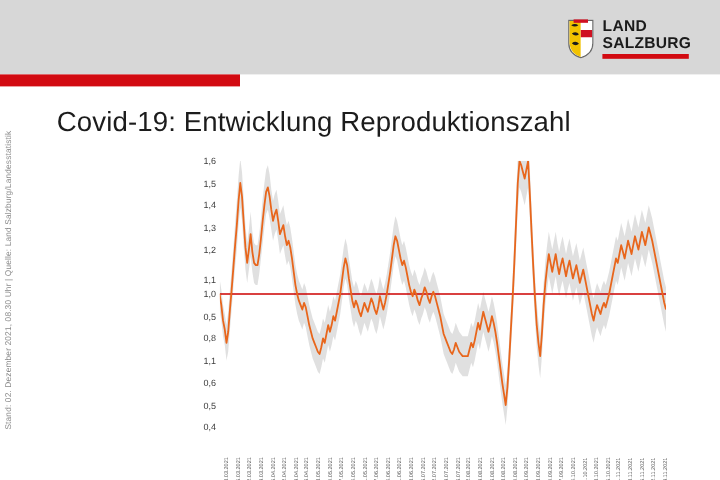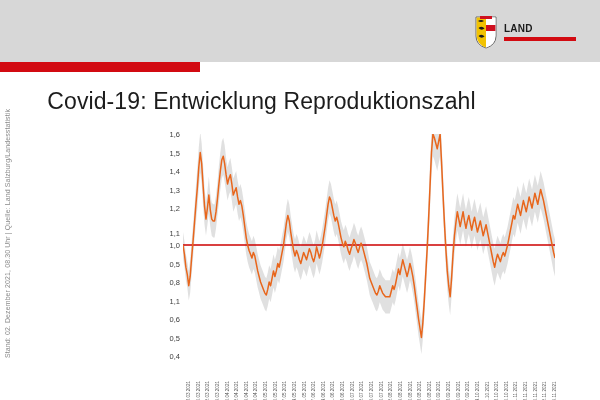--- a/index.html
+++ b/index.html
@@ -15,21 +15,21 @@
     position:absolute;left:0;top:62px;width:200px;height:10px;background:#d20a11;
   }
   .logo{
     position:absolute;right:24px;top:12px;height:40px;
     display:flex;align-items:center;gap:7px;
   }
   .crest{width:22px;height:33px;position:relative;flex:0 0 auto;}
   .logo-text{display:flex;flex-direction:column;line-height:1;}
   .logo-text .l1,.logo-text .l2{
     font-family:"Liberation Sans",sans-serif;font-weight:700;
-    font-size:10px;letter-spacing:.2px;color:#1b1b1b;
+    font-size:13px;letter-spacing:.2px;color:#1b1b1b;
   }
   .logo-text .l2{margin-top:1px;}
   .logo-underline{margin-top:3px;width:72px;height:4px;background:#d20a11;}
   
   .side-credit{
     position:absolute;left:4px;top:128px;
     transform-origin:left top;transform:rotate(-90deg) translateX(-230px);
     white-space:nowrap;font-size:7px;color:#8a8a8a;letter-spacing:.1px;
   }
   
@@ -67,20 +67,21 @@
       <path d="M11 1.6 H20.4 V20 Q19.8 28.5 11 31.4 Z" fill="#ffffff"></path>
       <path d="M11 9 H20.4 V15 H11 Z" fill="#cf1020"></path>
       <path d="M3 5 q3 -2 6 0 q-3 2 -6 0 Z" fill="#1b1b1b"></path>
       <path d="M3.5 12 q3.5 -2.5 6 0.5 q-3 2.5 -6 -0.5 Z" fill="#1b1b1b"></path>
       <path d="M3.5 20 q3.5 -2.5 6 0.5 q-3 2.5 -6 -0.5 Z" fill="#1b1b1b"></path>
       <rect x="5" y="0" width="12" height="3" fill="#cf1020"></rect>
     </svg>
   </span>
   <span class="logo-text">
     <span class="l1">LAND</span>
+    <span class="l2">SALZBURG</span>
     <span class="logo-underline"></span>
   </span>
 </div>
 
 <div class="side-credit">Stand: 02. Dezember 2021, 08.30 Uhr | Quelle: Land Salzburg/Landesstatistik</div>
 
 <div class="title">Covid-19: Entwicklung Reproduktionszahl</div>
 
 <div class="chart">
   <div class="ylabels">

